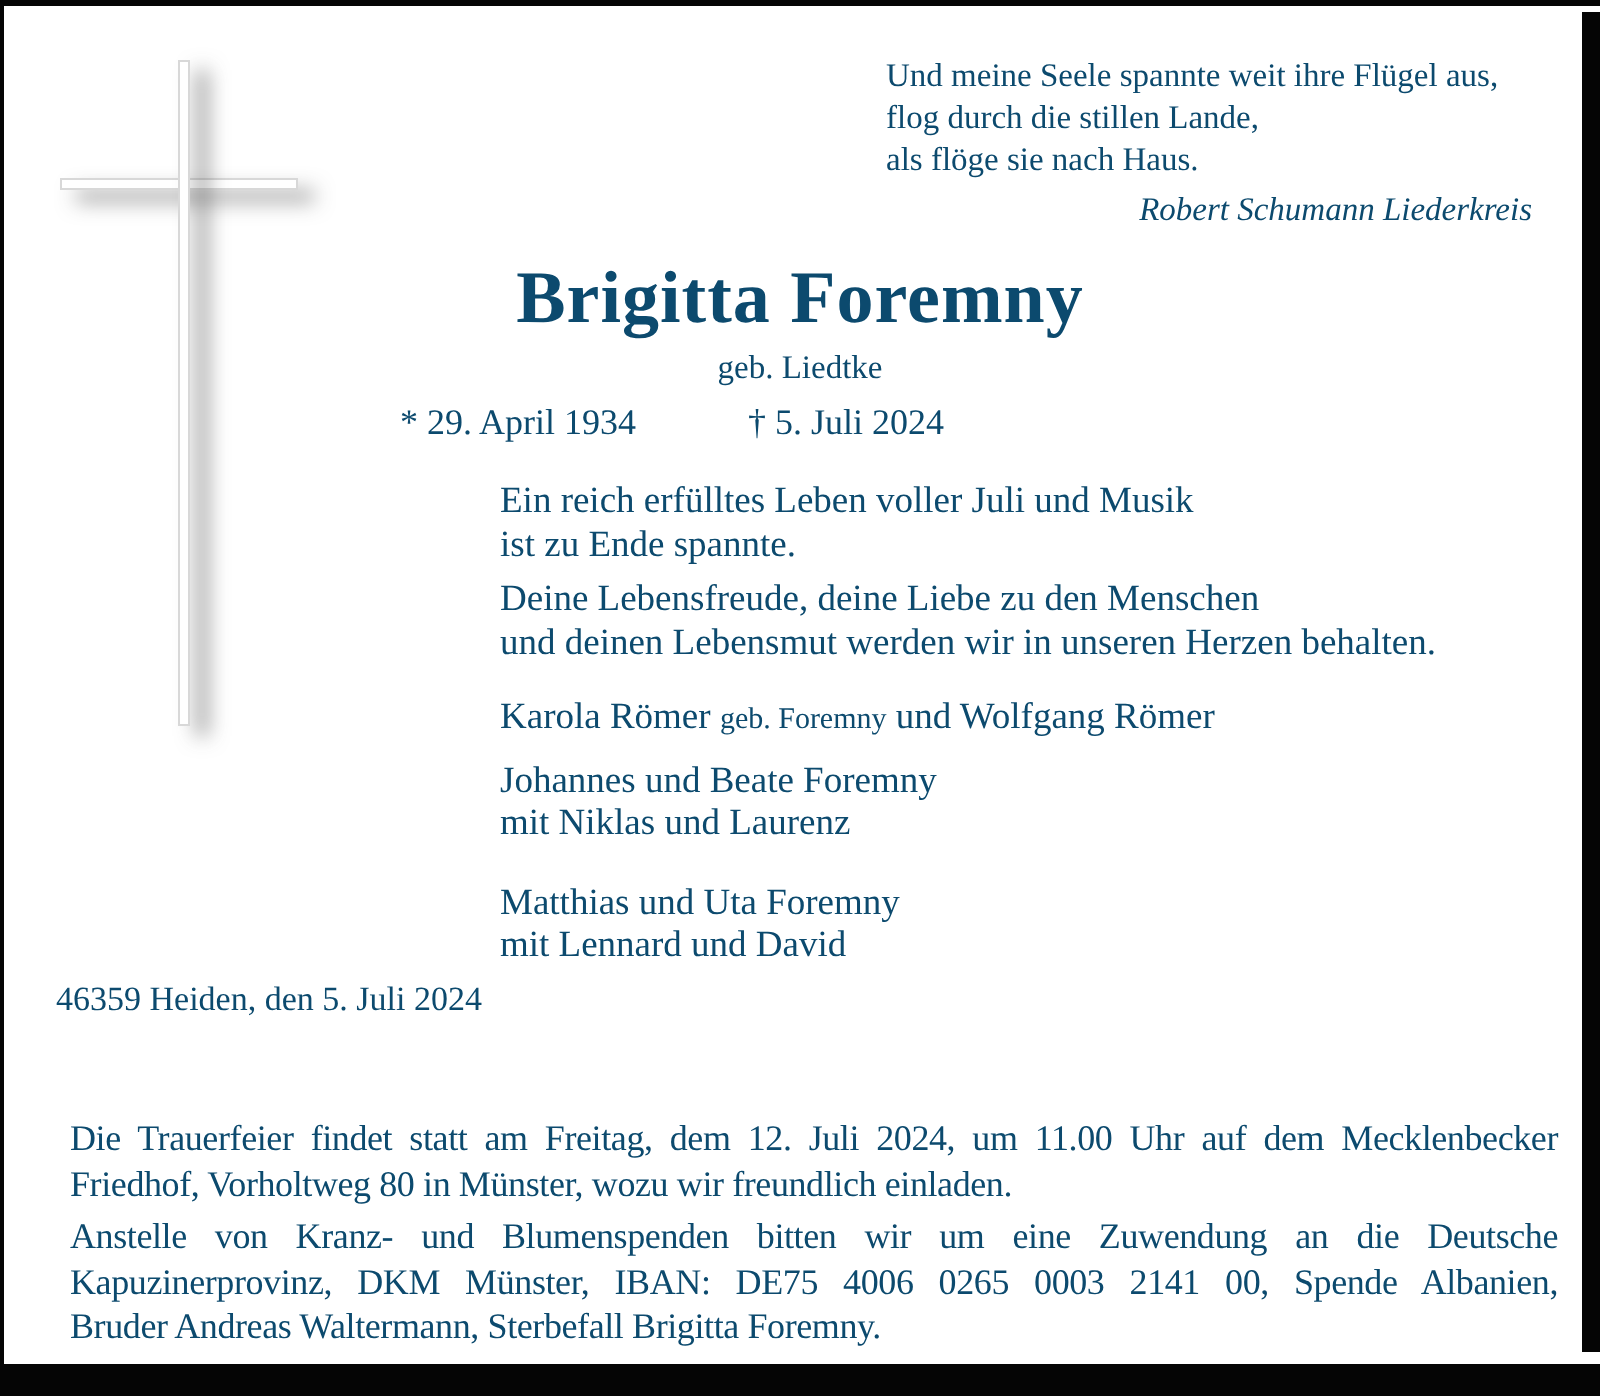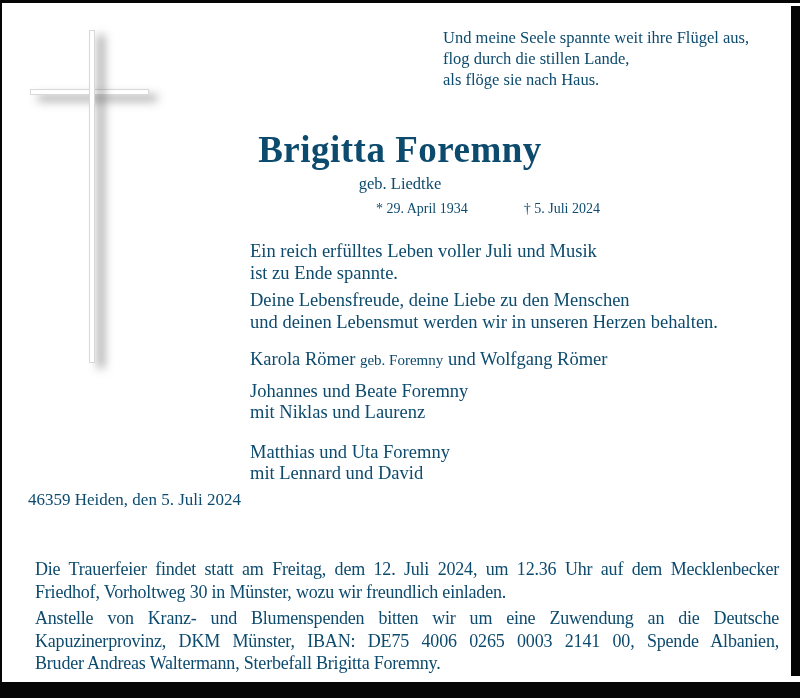--- a/index.html
+++ b/index.html
@@ -39,21 +39,21 @@
   }
   .poem-attribution {
     margin-top: 4px; text-align: right; font-style: italic;
   }
 
   .title-block {
     position: absolute; left: 200px; top: 129px; width: 400px; text-align: center;
   }
   .deceased-name { font-size: 37px; line-height: 42px; font-weight: bold; letter-spacing: 0.5px; }
   .birth-name { font-size: 16.5px; line-height: 20px; margin-top: 3px; }
-  .dates { margin-top: 7px; font-size: 14px; display: flex; justify-content: flex-end; gap: 56px; }
+  .dates { margin-top: 7px; font-size: 18px; display: flex; justify-content: flex-start; gap: 56px; }
 
   .main-col {
     position: absolute; left: 250px; top: 241px; width: 505px;
     font-size: 18.5px; line-height: 21.5px;
   }
   .para + .para { margin-top: 6px; }
   .mourner-1 { margin-top: 16px; }
   .mourner-2 { margin-top: 9px; }
   .mourner-3 { margin-top: 18px; }
   .small-inline { font-size: 15px; }
@@ -87,20 +87,21 @@
 
   <div class="cross">
     <div class="cross-h"></div>
     <div class="cross-v"></div>
   </div>
 
   <div class="poem">
     <div>Und meine Seele spannte weit ihre Flügel aus,</div>
     <div>flog durch die stillen Lande,</div>
     <div>als flöge sie nach Haus.</div>
+    <div class="poem-attribution">Robert Schumann Liederkreis</div>
   </div>
 
   <div class="title-block">
     <div class="deceased-name">Brigitta Foremny</div>
     <div class="birth-name">geb. Liedtke</div>
     <div class="dates">
       <span>* 29. April 1934</span>
       <span>† 5. Juli 2024</span>
     </div>
   </div>
@@ -130,22 +131,22 @@
       <div>Matthias und Uta Foremny</div>
       <div>mit Lennard und David</div>
     </div>
   </div>
 
   <div class="footer-left">
     <div class="footer-line">46359 Heiden, den 5. Juli 2024</div>
   </div>
 
   <div class="funeral">
-    <div class="jline">Die Trauerfeier findet statt am Freitag, dem 12. Juli 2024, um 12.36 Uhr auf dem Mecklenbecker</div>
-    <div class="jline-last">Friedhof, Vorholtweg 30 in Münster, wozu wir freundlich einladen.</div>
+    <div class="jline">Die Trauerfeier findet statt am Freitag, dem 12. Juli 2024, um 11.00 Uhr auf dem Mecklenbecker</div>
+    <div class="jline-last">Friedhof, Vorholtweg 80 in Münster, wozu wir freundlich einladen.</div>
   </div>
 
   <div class="donation">
     <div class="jline">Anstelle von Kranz- und Blumenspenden bitten wir um eine Zuwendung an die Deutsche</div>
     <div class="jline">Kapuzinerprovinz, DKM Münster, IBAN: DE75 4006 0265 0003 2141 00, Spende Albanien,</div>
     <div class="jline-last">Bruder Andreas Waltermann, Sterbefall Brigitta Foremny.</div>
   </div>
 
 </div>
 

